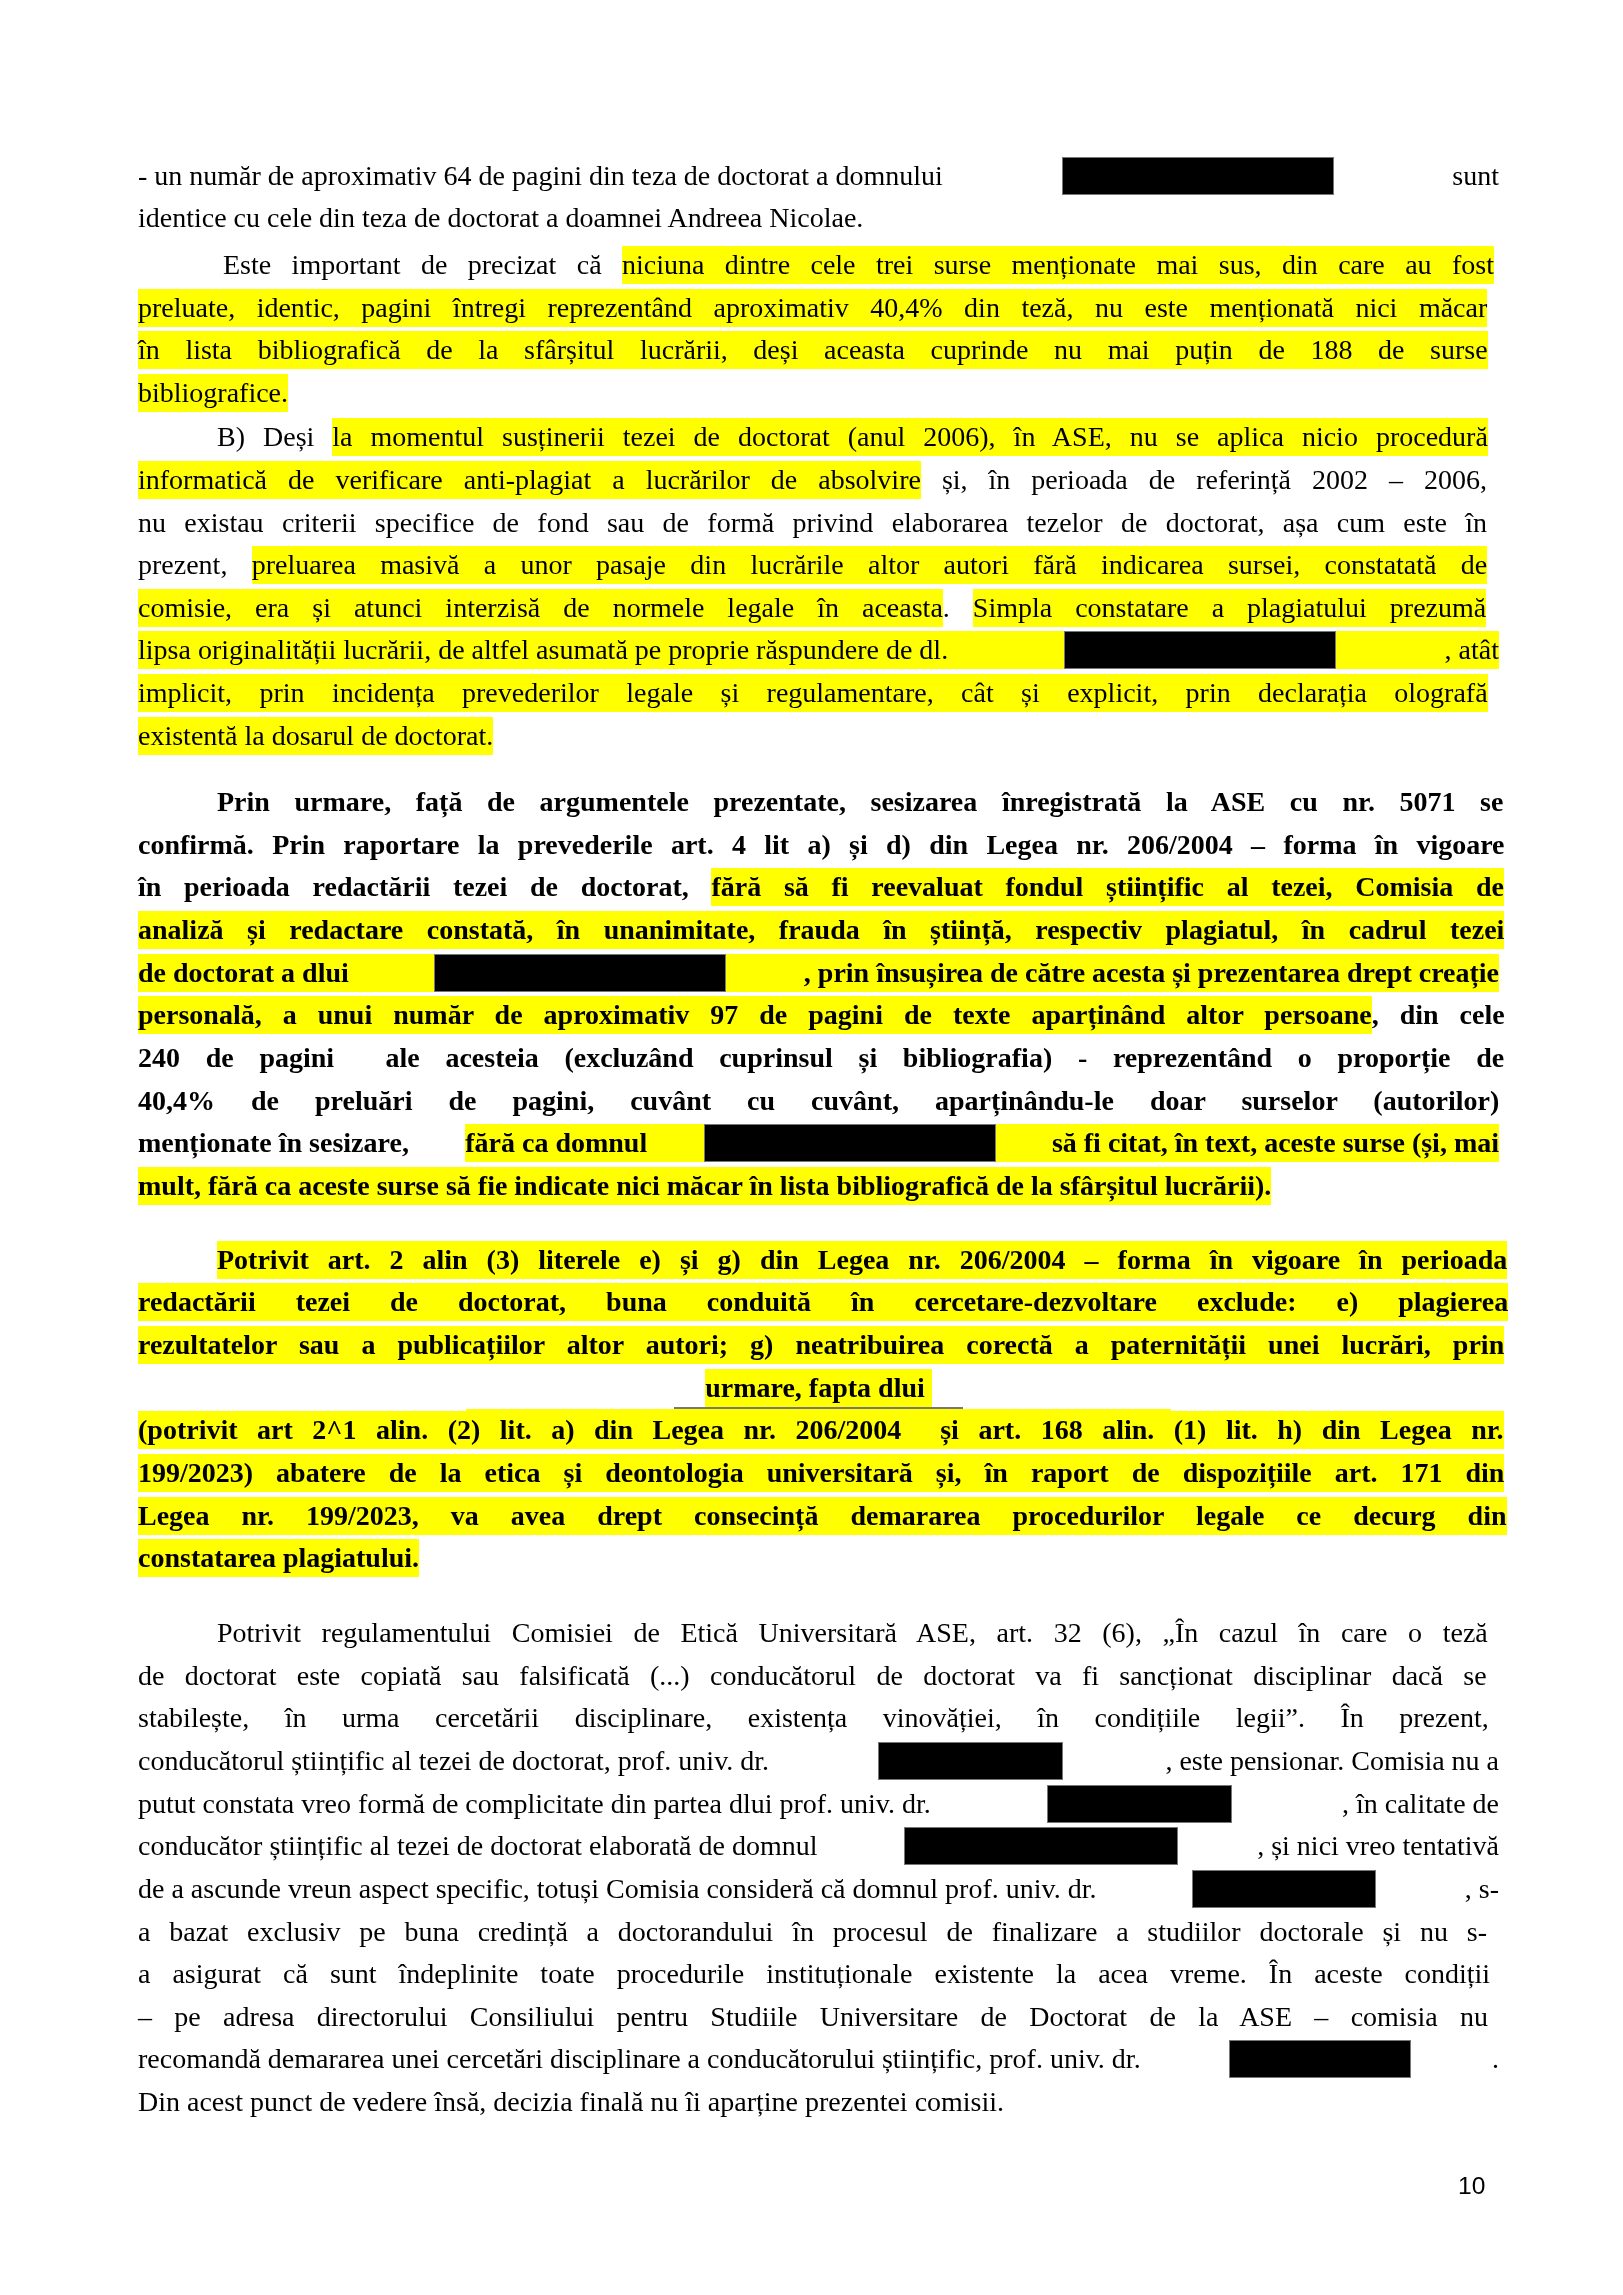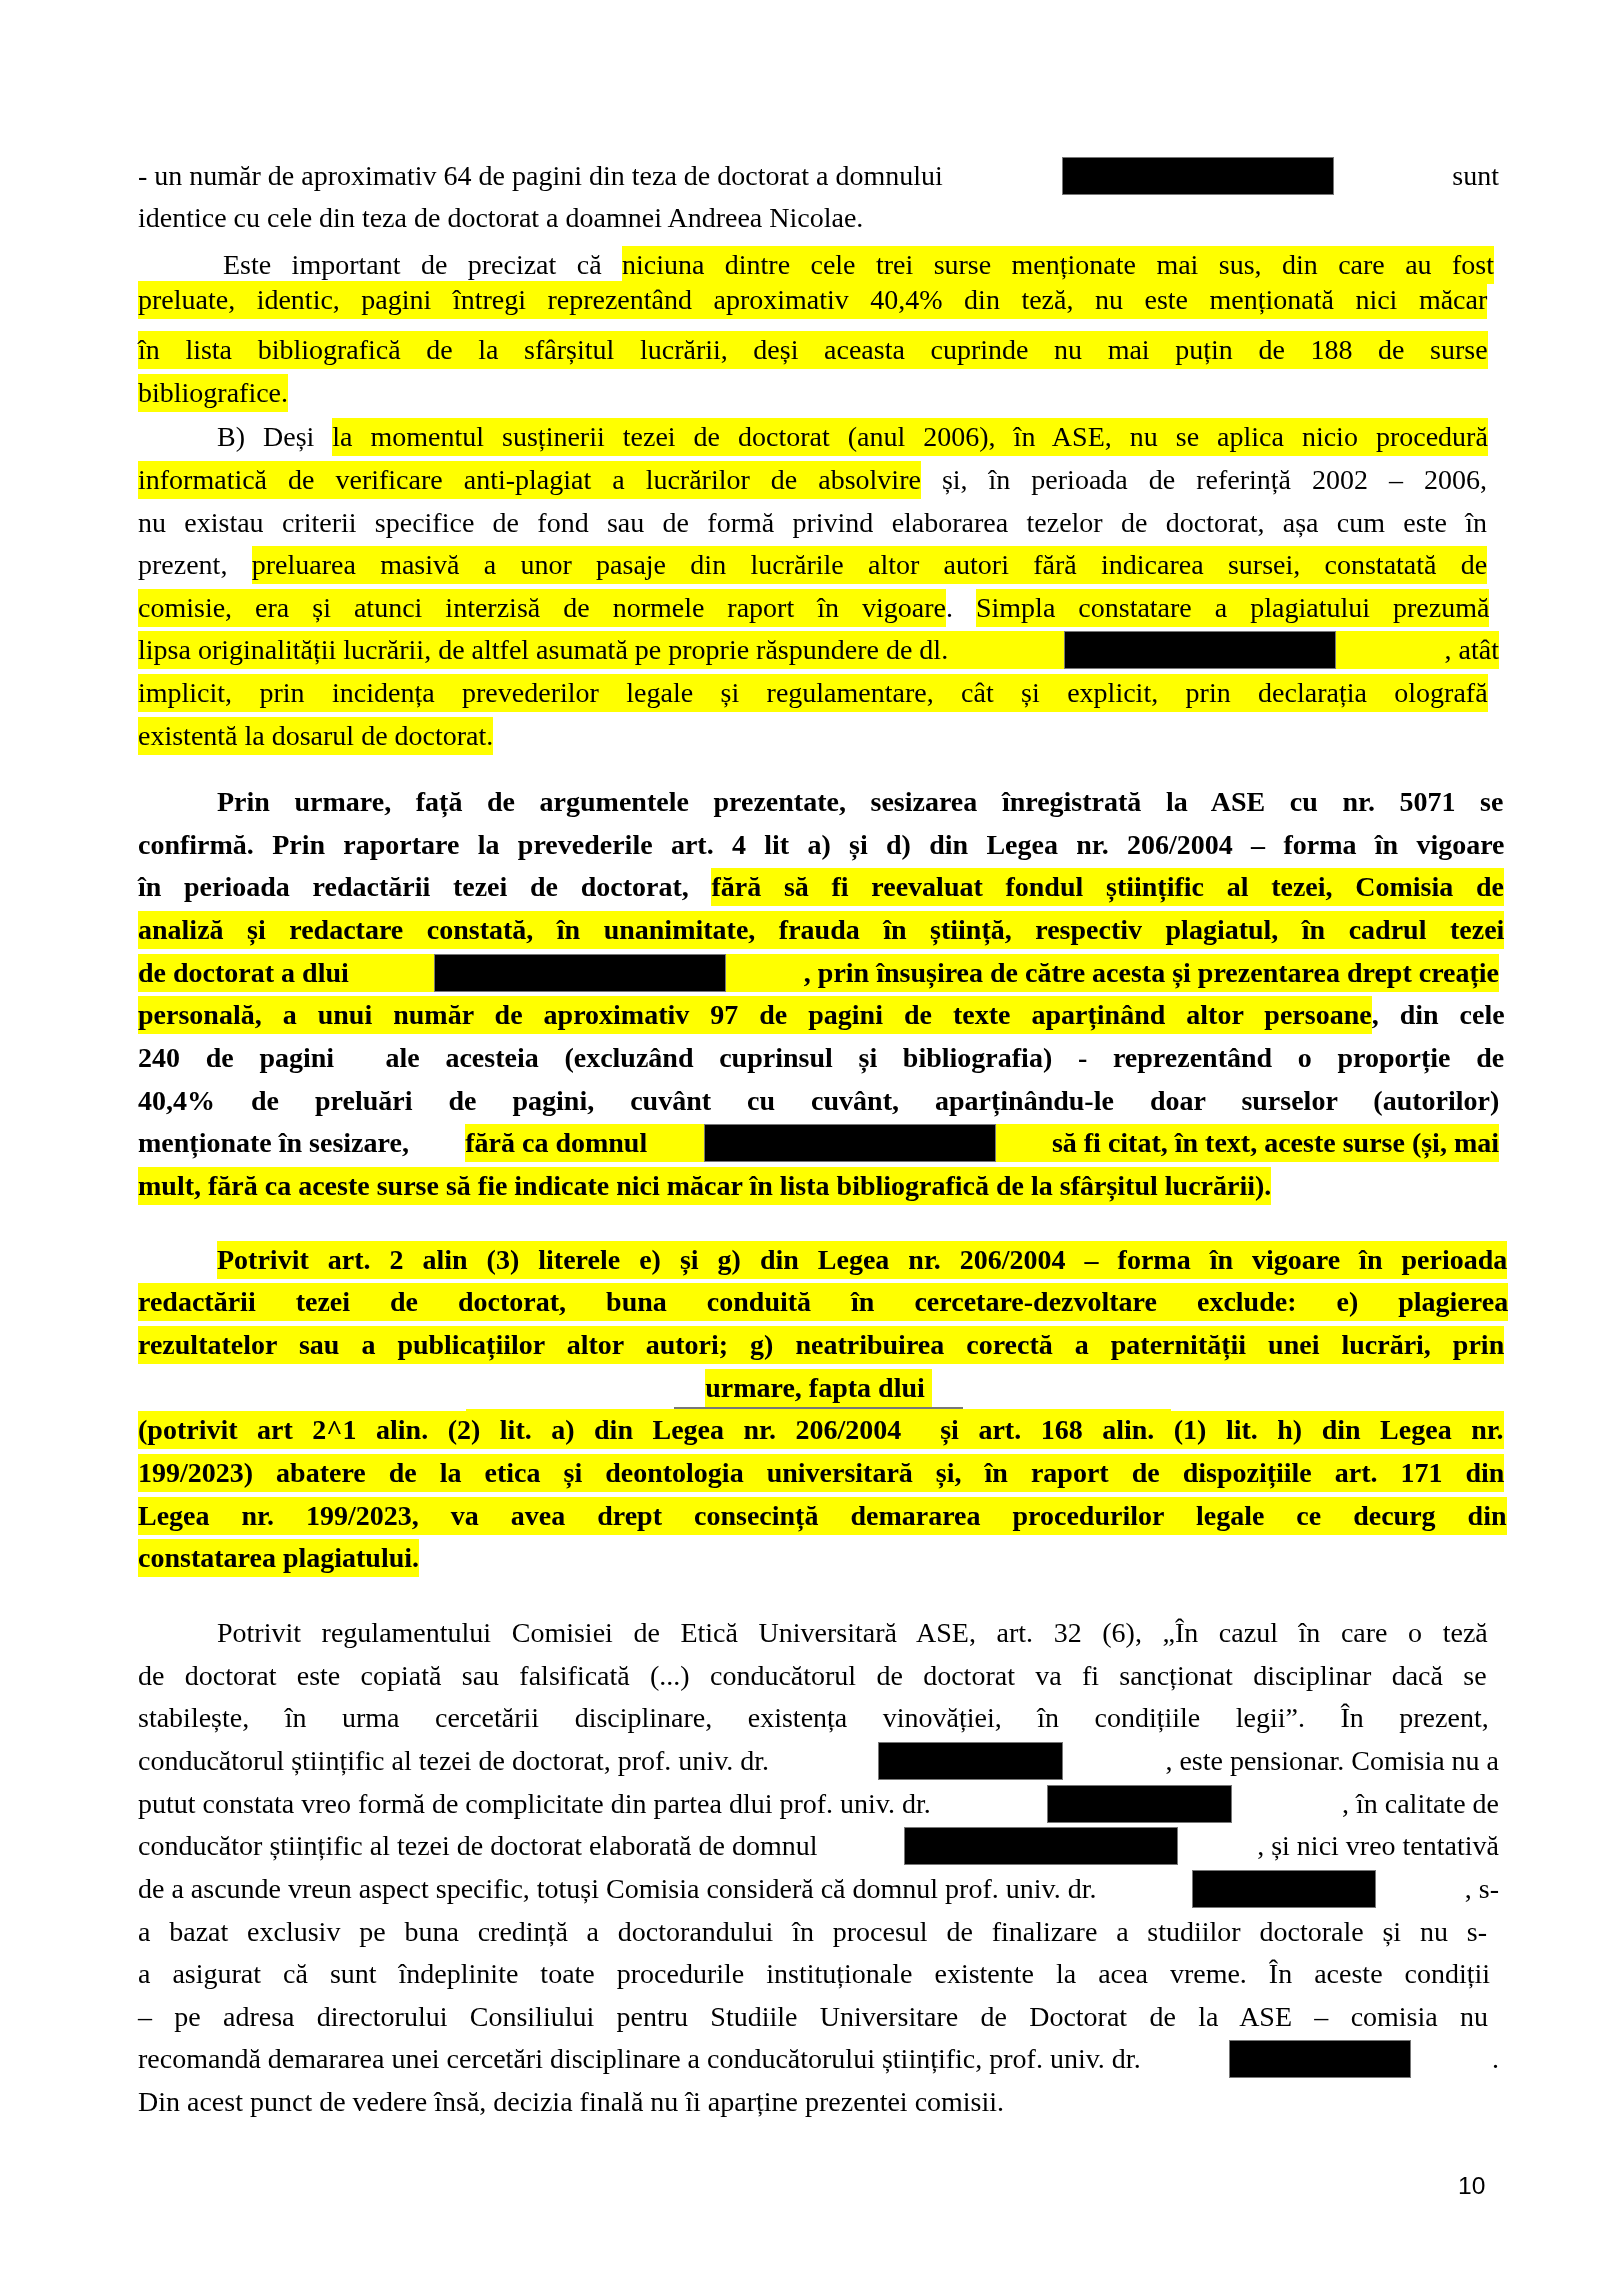--- a/index.html
+++ b/index.html
@@ -35,21 +35,21 @@
         <span class="gap"></span>
         <span class="seg">sunt</span>
       </div>
       <div class="line" style="top: 199px;">
         <span class="seg">identice cu cele din teza de doctorat a doamnei Andreea Nicolae.</span>
       </div>
       <div class="line indent" style="top: 246px; word-spacing: 13.4px; justify-content: center;">
         <span class="seg">Este important de precizat că </span>
         <span class="seg hl">niciuna dintre cele trei surse menționate mai sus, din care au fost</span>
       </div>
-      <div class="line" style="top: 281px; word-spacing: 14.5px;">
+      <div class="line" style="top: 289px; word-spacing: 14.5px;">
         <span class="seg hl">preluate, identic, pagini întregi reprezentând aproximativ 40,4% din teză, nu este menționată nici măcar</span>
       </div>
       <div class="line" style="top: 331px; word-spacing: 18.6px;">
         <span class="seg hl">în lista bibliografică de la sfârșitul lucrării, deși aceasta cuprinde nu mai puțin de 188 de surse</span>
       </div>
       <div class="line" style="top: 374px;">
         <span class="seg hl">bibliografice.</span>
       </div>
       <div class="line indent" style="top: 418px; word-spacing: 11px;">
         <span class="seg">B) Deși </span>
@@ -60,21 +60,21 @@
         <span class="seg"> și, în perioada de referință 2002 – 2006,</span>
       </div>
       <div class="line" style="top: 504px; word-spacing: 11.3px;">
         <span class="seg">nu existau criterii specifice de fond sau de formă privind elaborarea tezelor de doctorat, așa cum este în</span>
       </div>
       <div class="line" style="top: 546px; word-spacing: 17.3px;">
         <span class="seg">prezent, </span>
         <span class="seg hl">preluarea masivă a unor pasaje din lucrările altor autori fără indicarea sursei, constatată de</span>
       </div>
       <div class="line" style="top: 589px; word-spacing: 16px;">
-        <span class="seg hl">comisie, era și atunci interzisă de normele raport în vigoare</span>
+        <span class="seg hl">comisie, era și atunci interzisă de normele legale în aceasta</span>
         <span class="seg">. </span>
         <span class="seg hl">Simpla constatare a plagiatului prezumă</span>
       </div>
       <div class="line" style="top: 631px;">
         <span class="seg hl">lipsa originalității lucrării, de altfel asumată pe proprie răspundere de dl. </span>
         <span class="gap hl"></span>
         <span class="seg redact" style="width: 272px;"></span>
         <span class="gap hl"></span>
         <span class="seg hl">, atât</span>
       </div>

